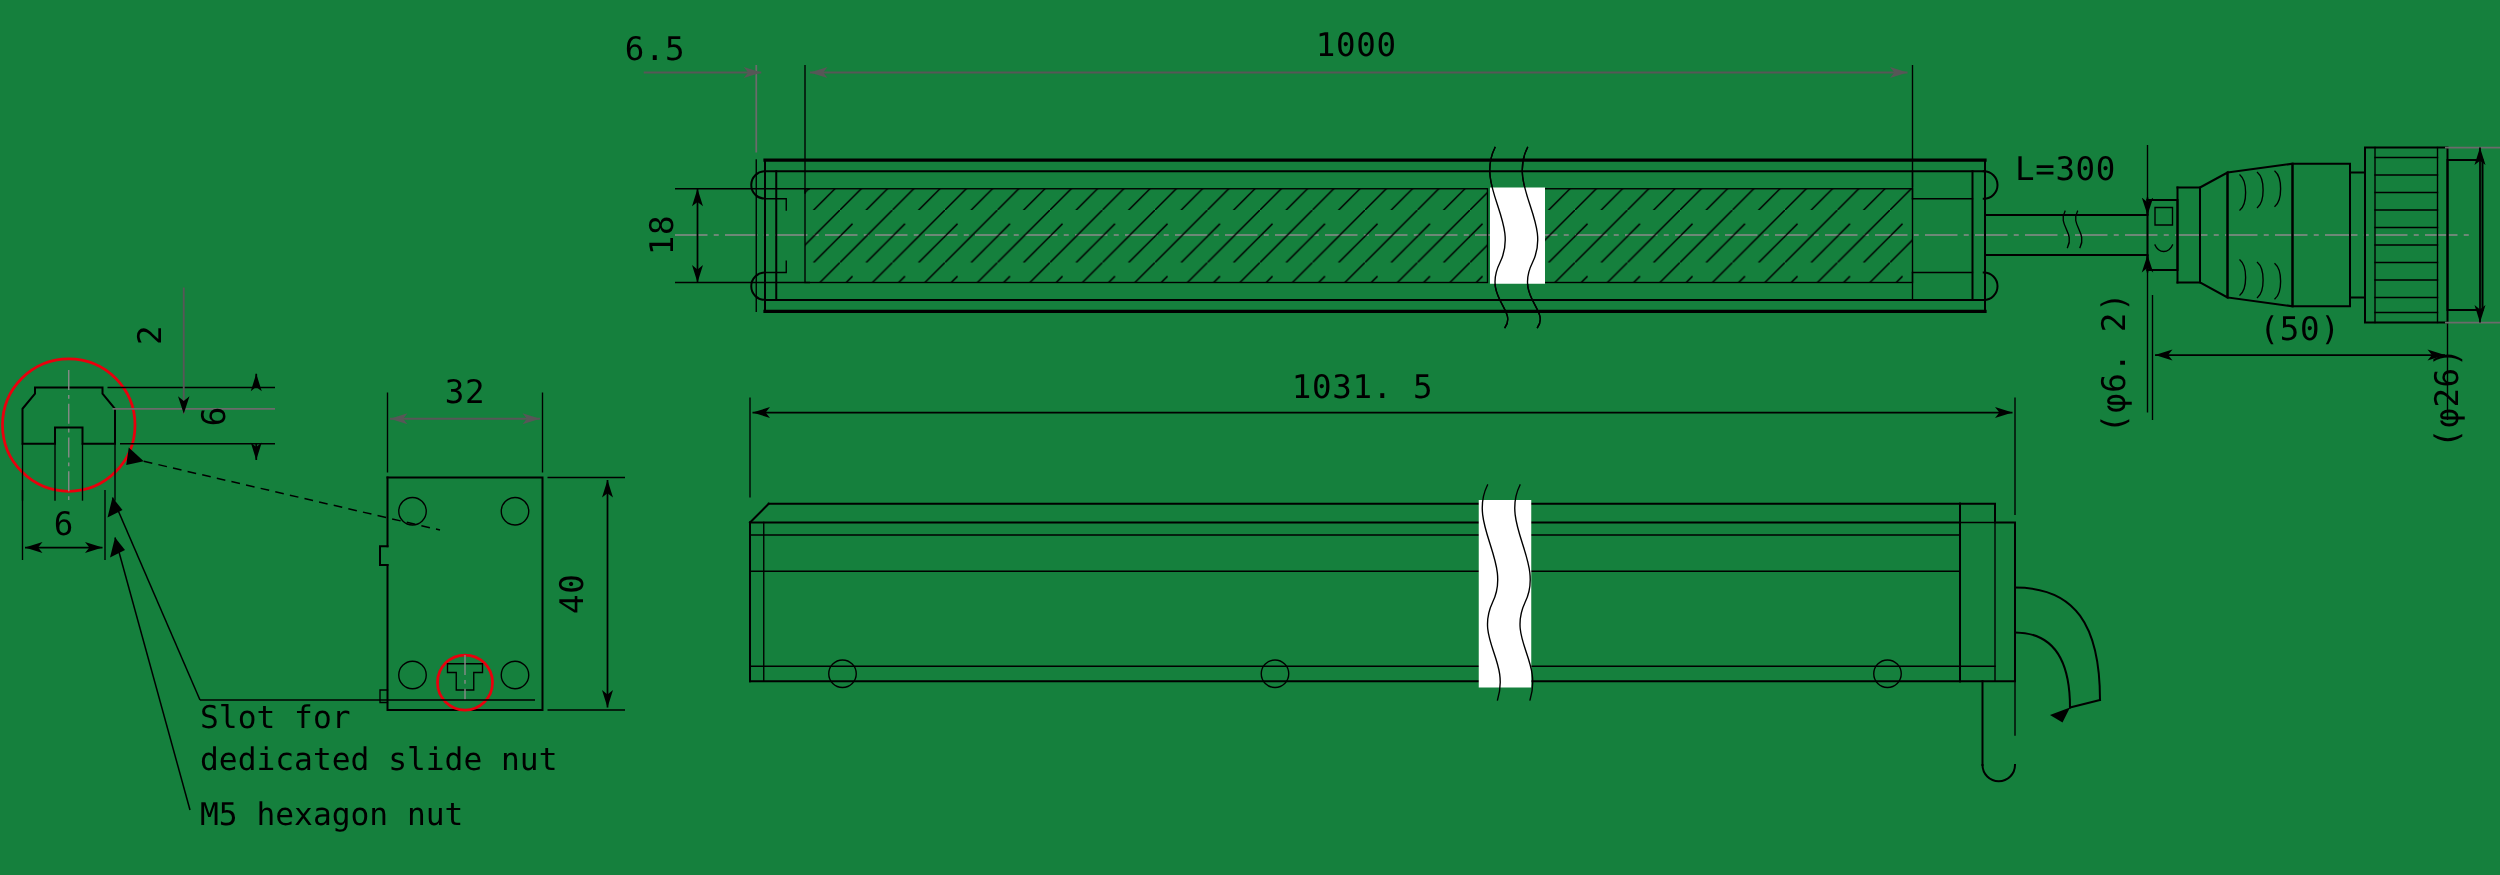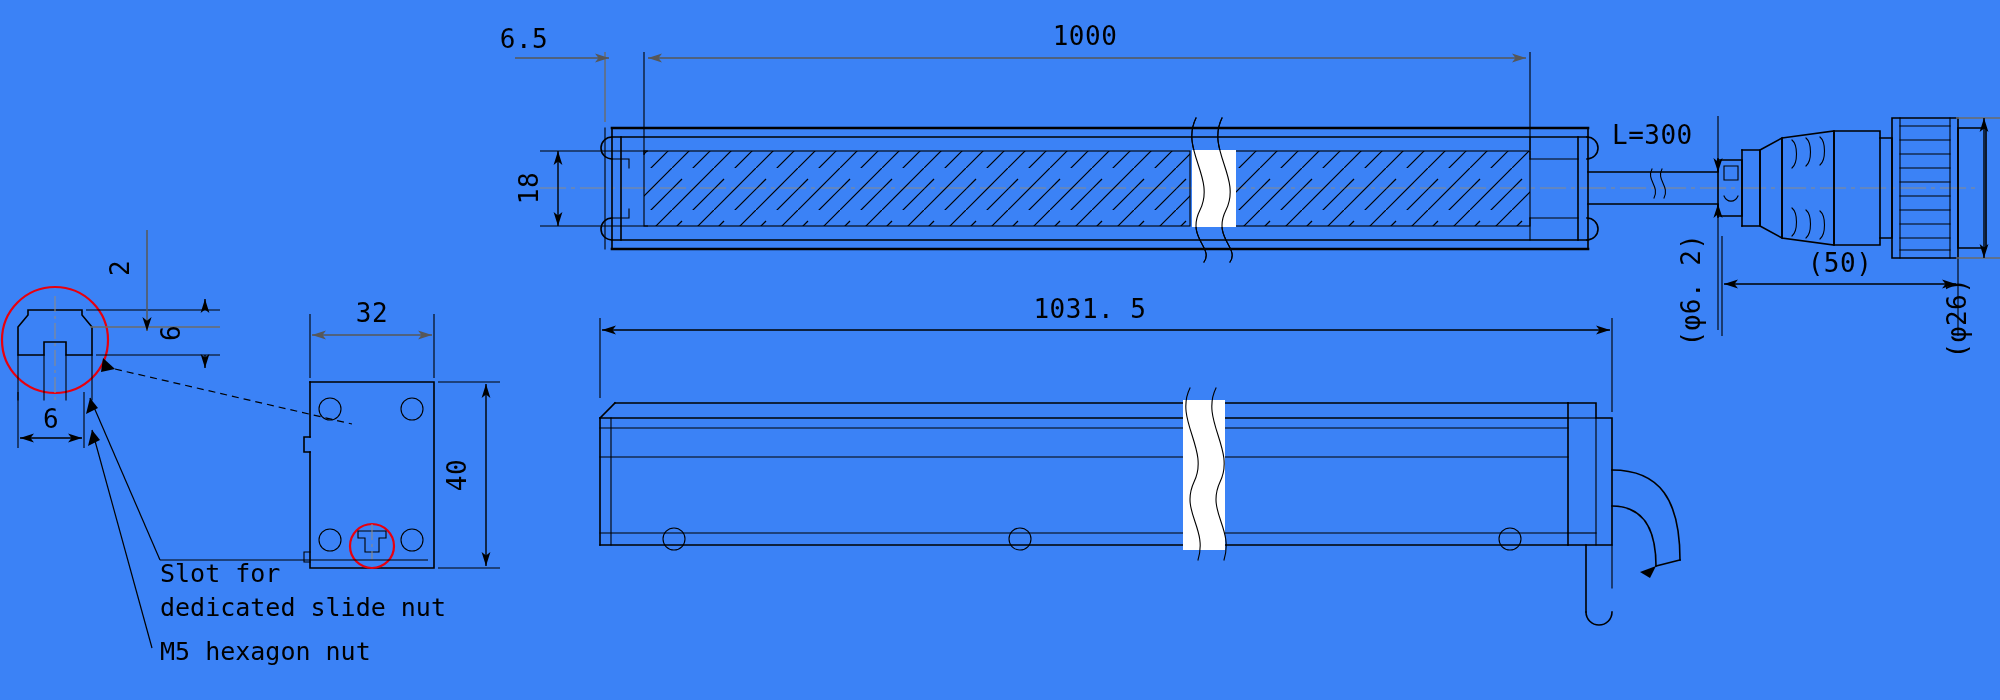--- a/index.html
+++ b/index.html
@@ -10,21 +10,21 @@
   body {
     width: 2000px;
     height: 700px;
     overflow: hidden;
     font-family: "DejaVu Sans Mono", "Liberation Mono", monospace;
   }
   #drawing-root {
     position: relative;
     width: 2000px;
     height: 700px;
-    background: #3b82f6;
+    background: #15803d;
   }
   svg#cad {
     position: absolute;
     left: 0;
     top: 0;
     width: 2000px;
     height: 700px;
   }
   .ln        { stroke: #000000; stroke-width: 1.6; fill: none; stroke-linecap: square; }
   .ln-thick  { stroke: #000000; stroke-width: 2.6; fill: none; stroke-linecap: square; }

